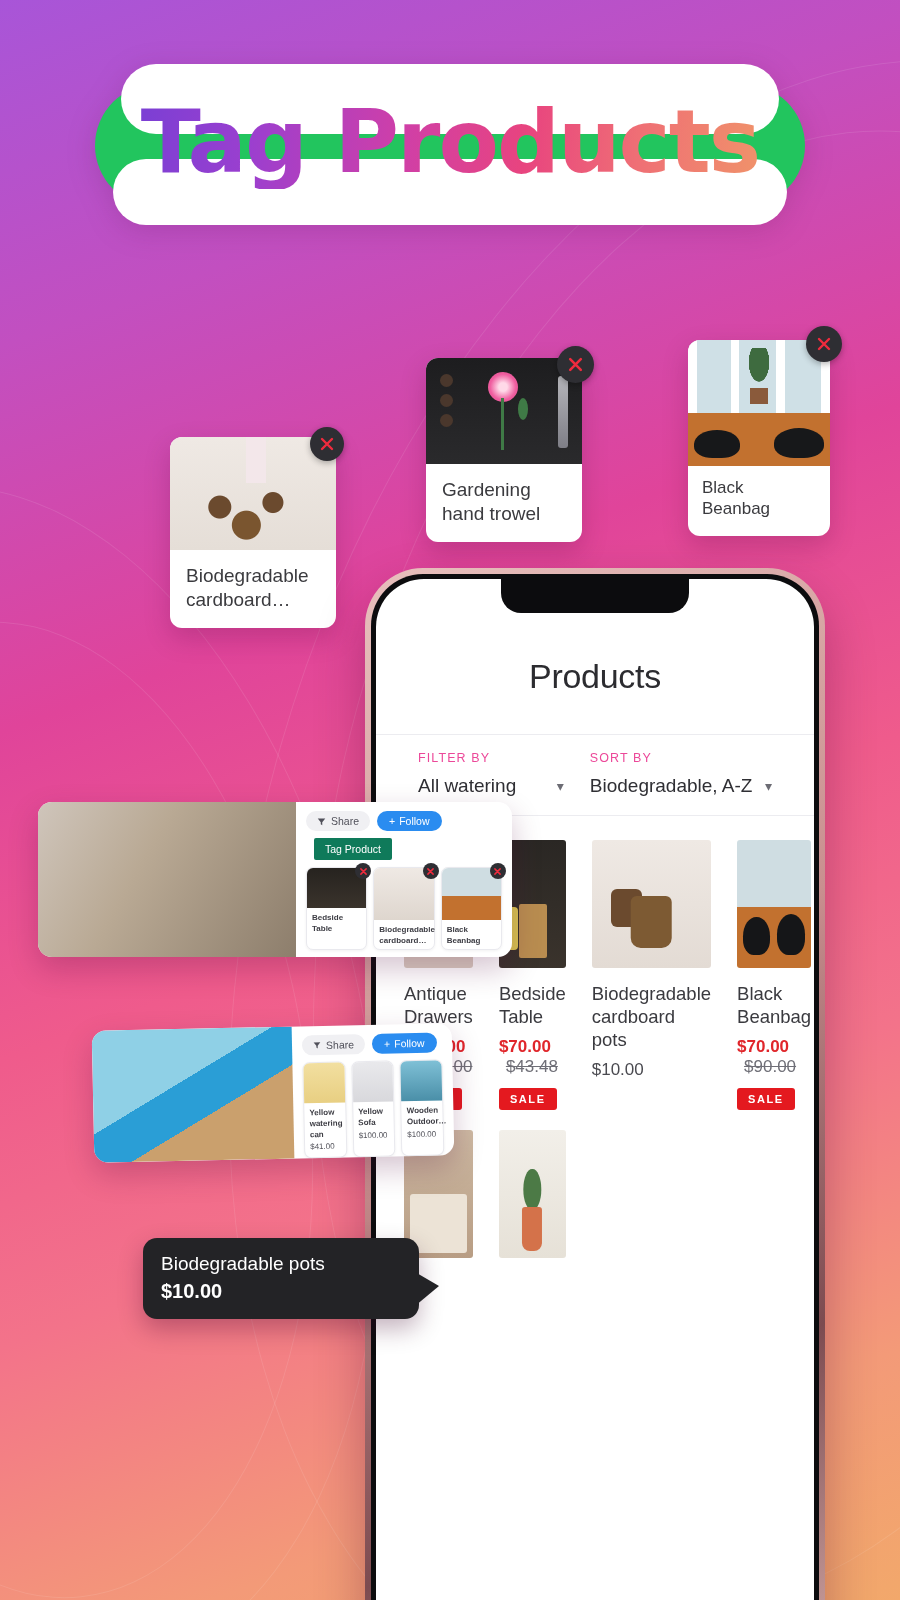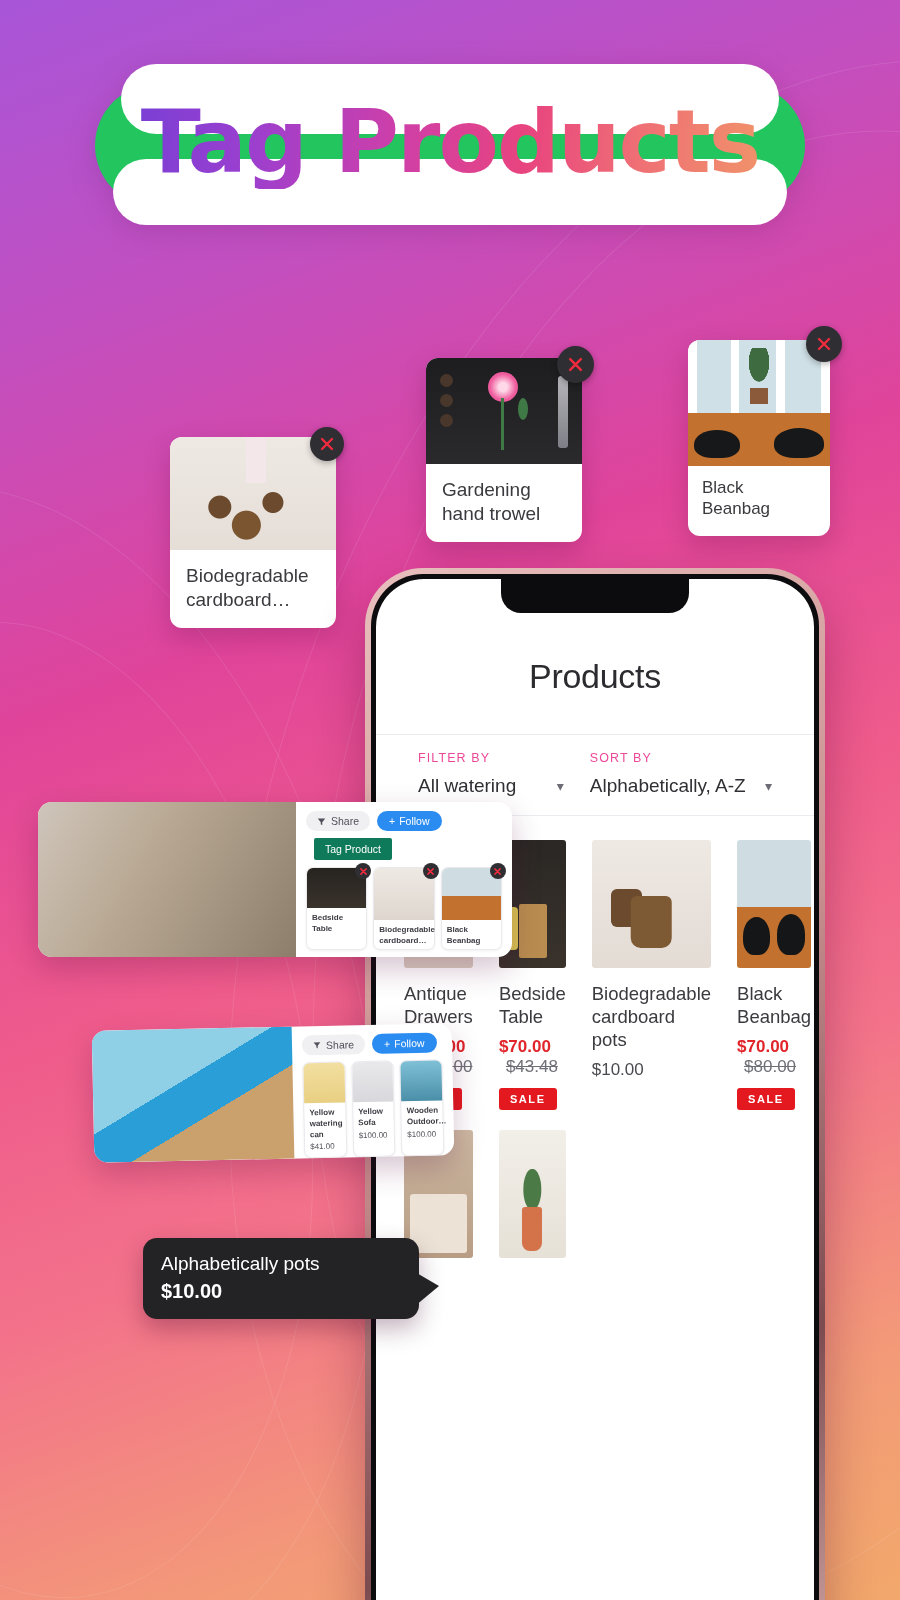--- a/index.html
+++ b/index.html
@@ -320,21 +320,21 @@
         <div class="filter-col">
           <div class="filter-lbl">FILTER BY</div>
           <div class="filter-val">
             <span>All watering</span>
             <span class="chev">▾</span>
           </div>
         </div>
         <div class="filter-col sort">
           <div class="filter-lbl">SORT BY</div>
           <div class="filter-val">
-            <span>Alphabetically, A-Z</span>
+            <span>Biodegradable, A-Z</span>
             <span class="chev">▾</span>
           </div>
         </div>
       </div>
 
       <div class="grid">
         <div>
           <div class="prod-img img-drawers"></div>
           <div class="prod-name">Antique Drawers</div>
           <div class="prod-price">
@@ -360,21 +360,21 @@
           <div class="prod-price">
             <span class="price-plain">$10.00</span>
           </div>
         </div>
 
         <div>
           <div class="prod-img img-beanbag"></div>
           <div class="prod-name">Black Beanbag</div>
           <div class="prod-price">
             <span class="price-sale">$70.00</span>
-            <span class="price-old">$80.00</span>
+            <span class="price-old">$90.00</span>
           </div>
           <div class="sale-badge">SALE</div>
         </div>
 
         <div>
           <div class="prod-img img-bed"></div>
         </div>
         <div>
           <div class="prod-img img-plant"></div>
         </div>
@@ -462,15 +462,15 @@
         <div class="mthumb mt-outdoor"></div>
         <div class="mname">Wooden Outdoor…</div>
         <div class="mprice">$100.00</div>
       </div>
     </div>
 
   </div>
 </div>
 
 <div class="tooltip">
-  <div class="t1">Alphabetically pots</div>
+  <div class="t1">Biodegradable pots</div>
   <div class="t2">$10.00</div>
 </div>
 
 </body></html>

